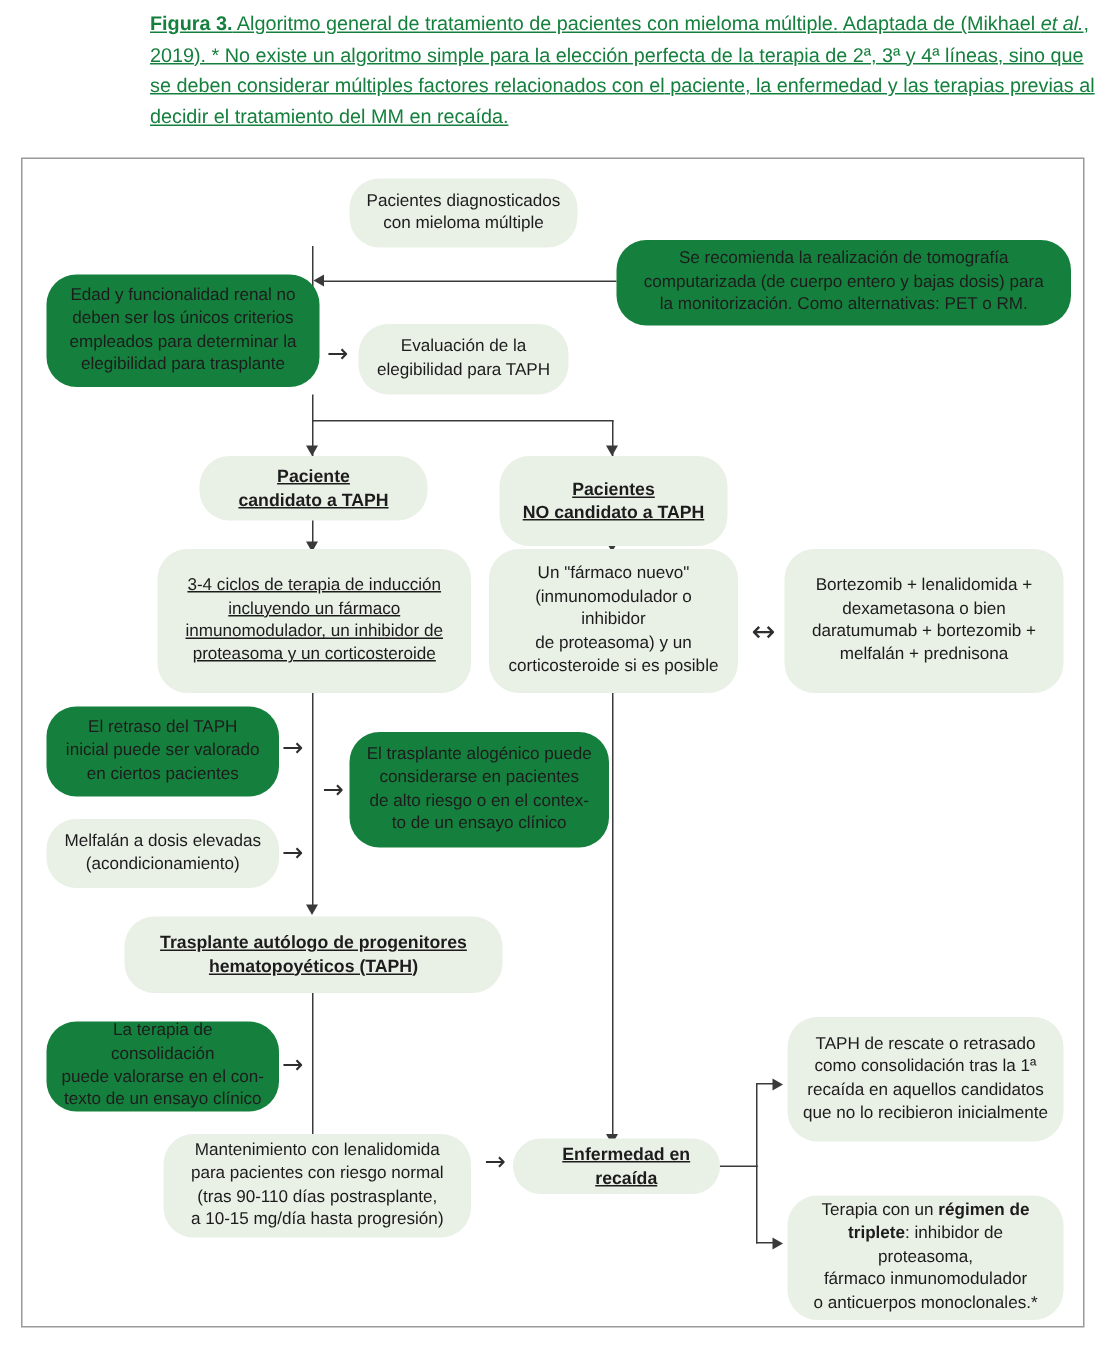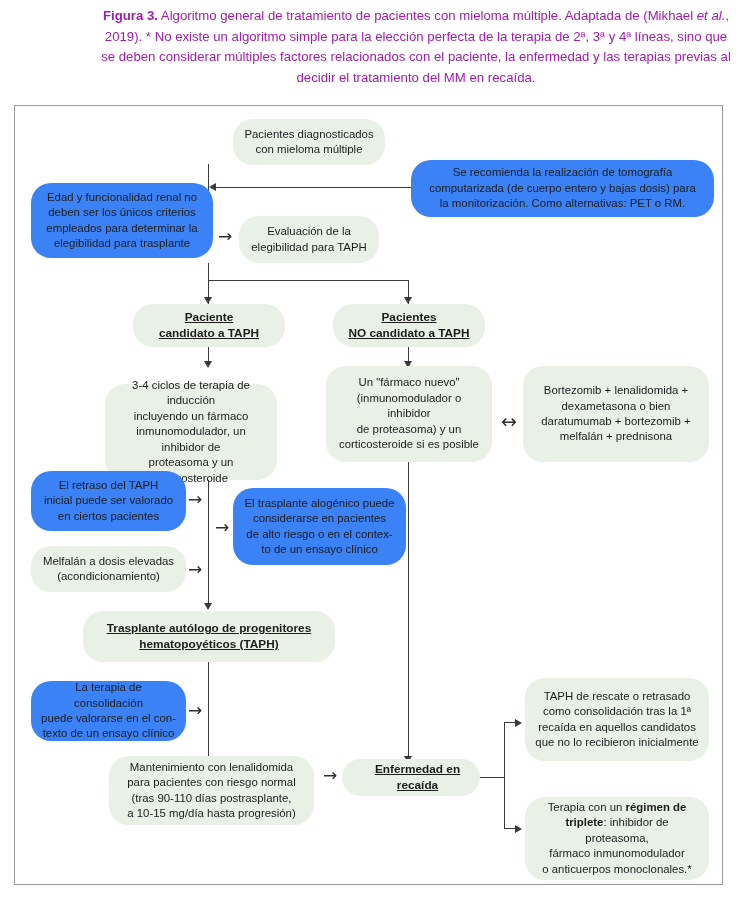--- a/index.html
+++ b/index.html
@@ -15,24 +15,24 @@
     position: relative;
     overflow: hidden;
   }
 
   
   #caption {
     position: absolute;
     left: 100px;
     top: 6px;
     width: 632px;
-    text-align: center;
     font-size: 13.2px;
     line-height: 20.5px;
-    color: #a21caf;
+    color: #15803d;
+    text-decoration: underline;
   }
   #caption .fig-label { font-weight: bold; }
   #caption .ital { font-style: italic; }
 
   
   #frame {
     position: absolute;
     left: 14px;
     top: 105px;
     width: 709px;
@@ -51,21 +51,21 @@
     align-items: center;
     justify-content: center;
     text-align: center;
     font-size: 11.4px;
     line-height: 15.4px;
     padding: 7px 9px;
     color: #1c1c1c;
     z-index: 3;
   }
   .green { background: #e9f0e6; }
-  .cream { background: #3b82f6; }
+  .cream { background: #15803d; }
   .bold  { font-weight: bold; font-size: 11.8px; text-decoration: underline; }
   .node .txt { display: block; width: 100%; }
   .node b { font-weight: bold; }
 
   
   .vline, .hline {
     position: absolute;
     background: #3a3a3a;
     z-index: 2;
   }
@@ -198,28 +198,28 @@
     </span>
   </div>
 
   <div class="node green bold" style="left:118px; top:198px; width:152px; height:43px;">
     <span class="txt">
       <span>Paciente</span><br>
       <span>candidato a TAPH</span>
     </span>
   </div>
 
-  <div class="node green bold" style="left:318px; top:198px; width:152px; height:43px;">
+  <div class="node green bold" style="left:318px; top:198px; width:152px; height:60px;">
     <span class="txt">
       <span>Pacientes</span><br>
       <span>NO candidato a TAPH</span>
     </span>
   </div>
 
-  <div class="node green" style="left:90px; top:278px; width:172px; height:96px;">
+  <div class="node green" style="left:90px; top:260px; width:209px; height:96px;text-decoration:underline;">
     <span class="txt">
       <span>3-4 ciclos de terapia de inducción</span><br>
       <span>incluyendo un fármaco</span><br>
       <span>inmunomodulador, un inhibidor de</span><br>
       <span>proteasoma y un corticosteroide</span>
     </span>
   </div>
 
   <div class="node green" style="left:311px; top:260px; width:166px; height:96px;">
     <span class="txt">

